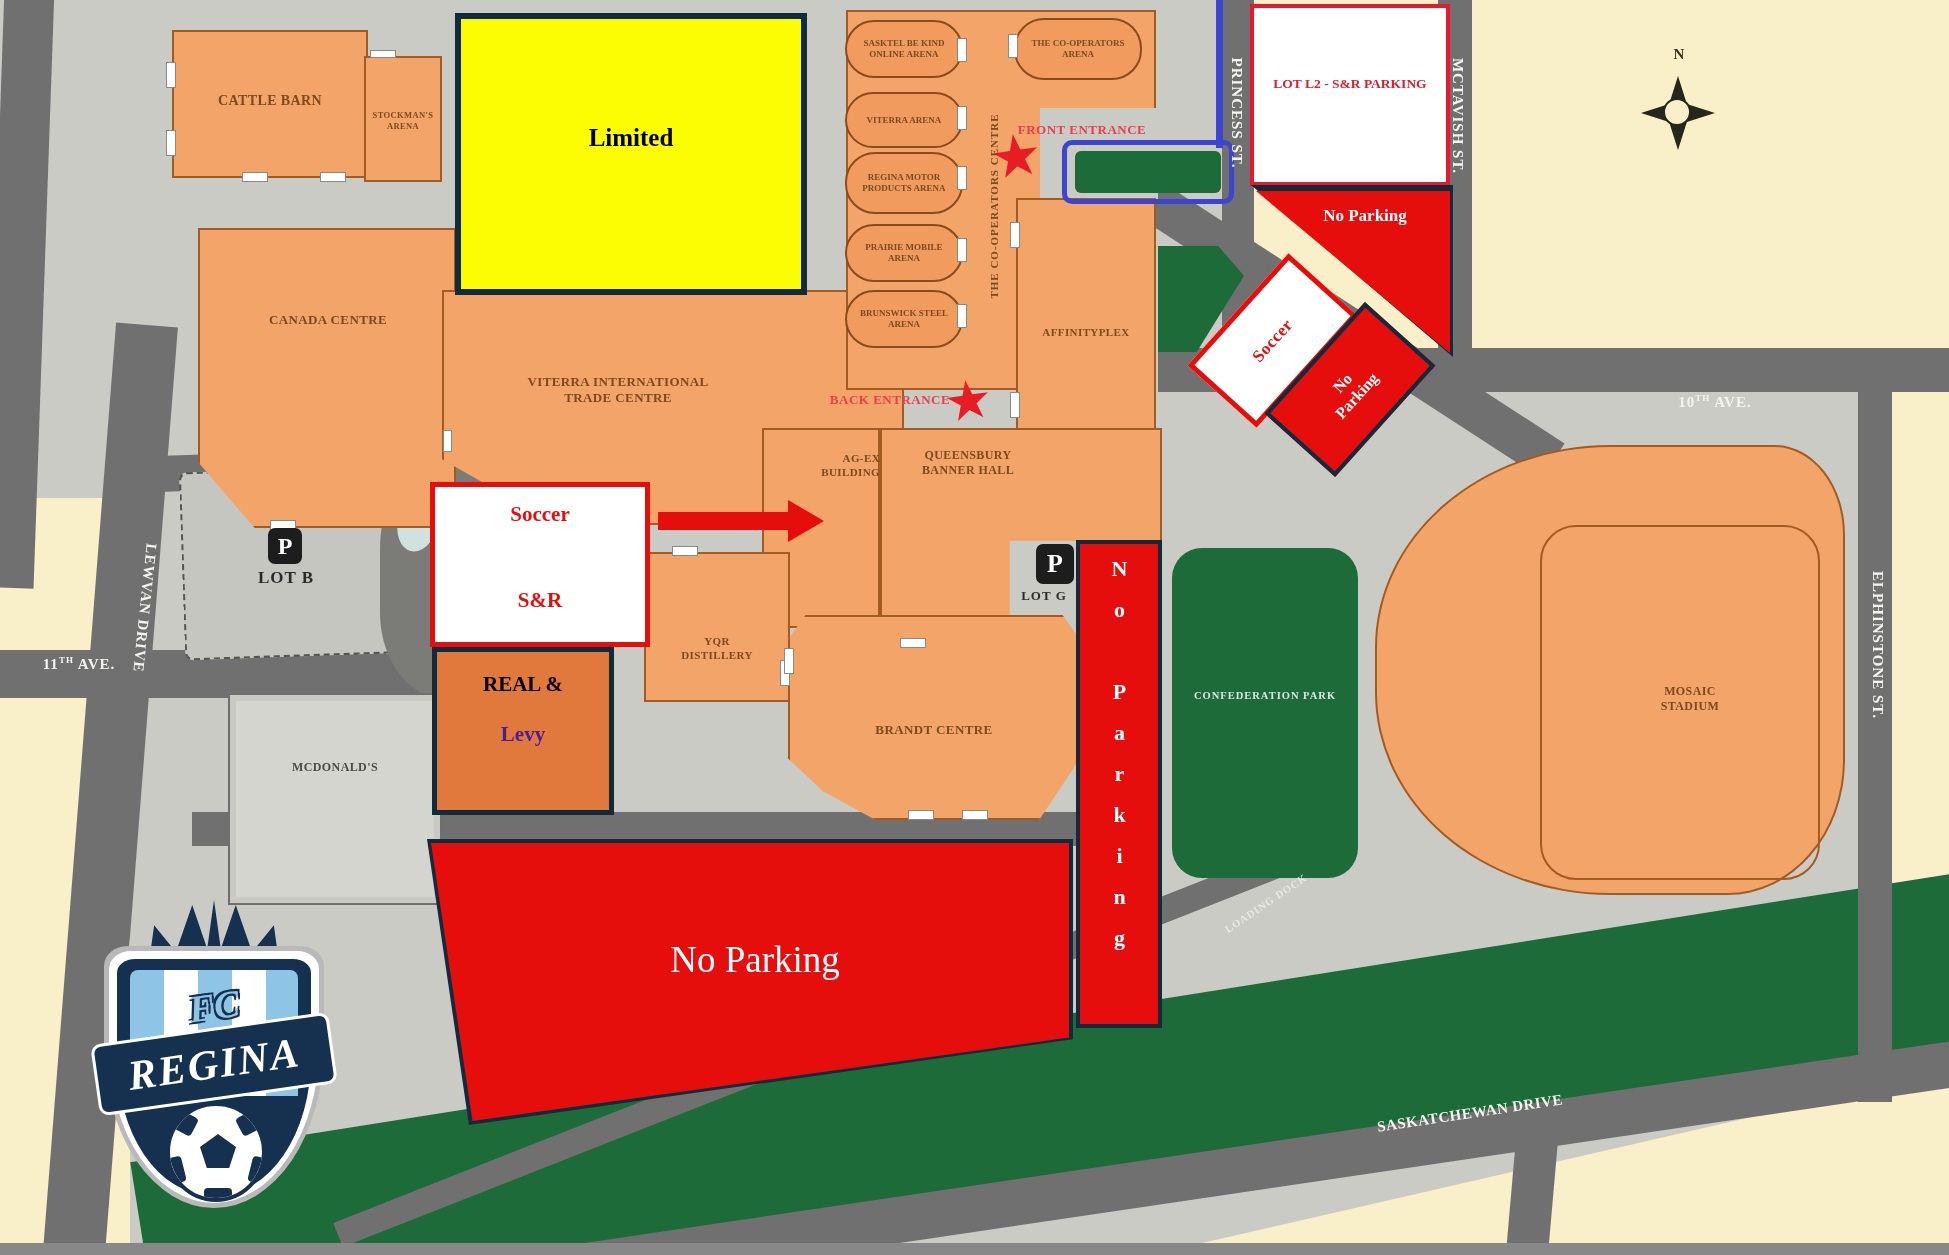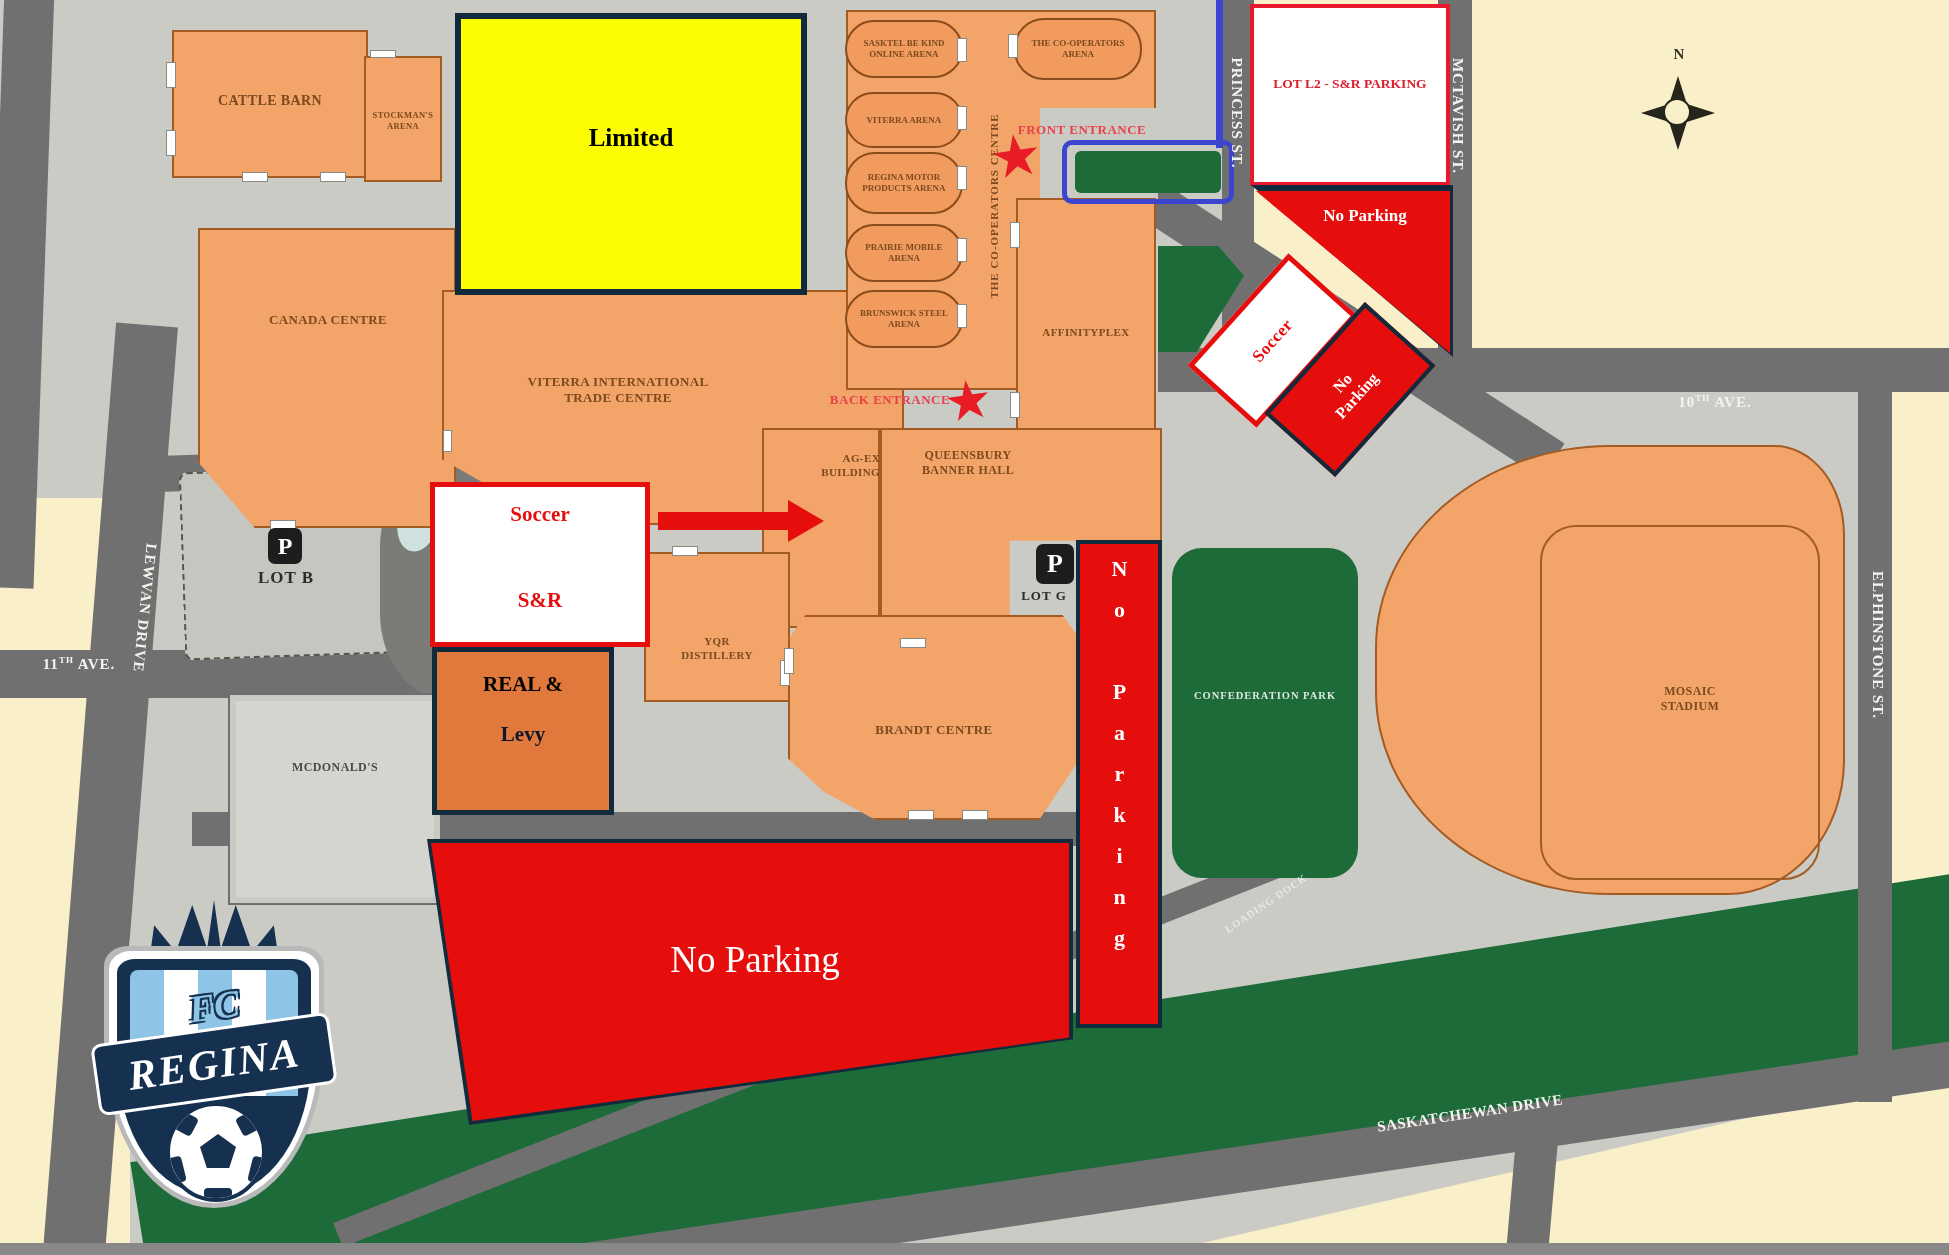--- a/index.html
+++ b/index.html
@@ -172,21 +172,21 @@
     </div>
 
   <div class="abs" style="left:430px;top:482px;width:220px;height:165px;background:#fff;border:5px solid #e60d0d;"></div>
   <div class="abs" style="left:430px;top:502px;width:220px;text-align:center;font-size:21px;font-weight:bold;color:#e60d0d;">Soccer</div>
   <div class="abs" style="left:430px;top:588px;width:220px;text-align:center;font-size:21px;font-weight:bold;color:#e60d0d;">S&amp;R</div>
   <div class="abs" style="left:658px;top:512px;width:130px;height:18px;background:#e60d0d;"></div>
   <div class="abs" style="left:788px;top:500px;width:0;height:0;border-left:36px solid #e60d0d;border-top:21px solid transparent;border-bottom:21px solid transparent;"></div>
 
   <div class="abs" style="left:432px;top:647px;width:182px;height:168px;background:#e0793b;border:5px solid #112b3c;"></div>
   <div class="abs" style="left:432px;top:672px;width:182px;text-align:center;font-size:21px;font-weight:bold;color:#000;">REAL &amp;</div>
-  <div class="abs" style="left:432px;top:722px;width:182px;text-align:center;font-size:21px;font-weight:bold;color:#0f172a;">Levy</div>
+  <div class="abs" style="left:432px;top:722px;width:182px;text-align:center;font-size:21px;font-weight:bold;color:#4c1d95;">Levy</div>
 
   <div class="abs" style="left:427px;top:839px;width:646px;height:286px;background:#112b3c;clip-path:polygon(0 0,100% 0,100% 70%,6.5% 100%);"></div>
   <div class="abs" style="left:431px;top:843px;width:638px;height:278px;background:#e60d0d;clip-path:polygon(0 0,100% 0,100% 70%,6.5% 100%);"></div>
   <div class="abs" style="left:555px;top:938px;width:400px;text-align:center;font-size:37px;color:#fff;">No Parking</div>
 
   <div class="abs" style="left:1076px;top:540px;width:86px;height:488px;background:#e60d0d;border:4px solid #112b3c;display:flex;justify-content:center;">
     <span class="vtext" style="color:#fff;font-weight:bold;font-size:22px;letter-spacing:16px;padding-top:12px;">No Parking</span>
     </div>
 
   <div class="entr" style="left:997px;top:122px;width:170px;">FRONT ENTRANCE</div>

